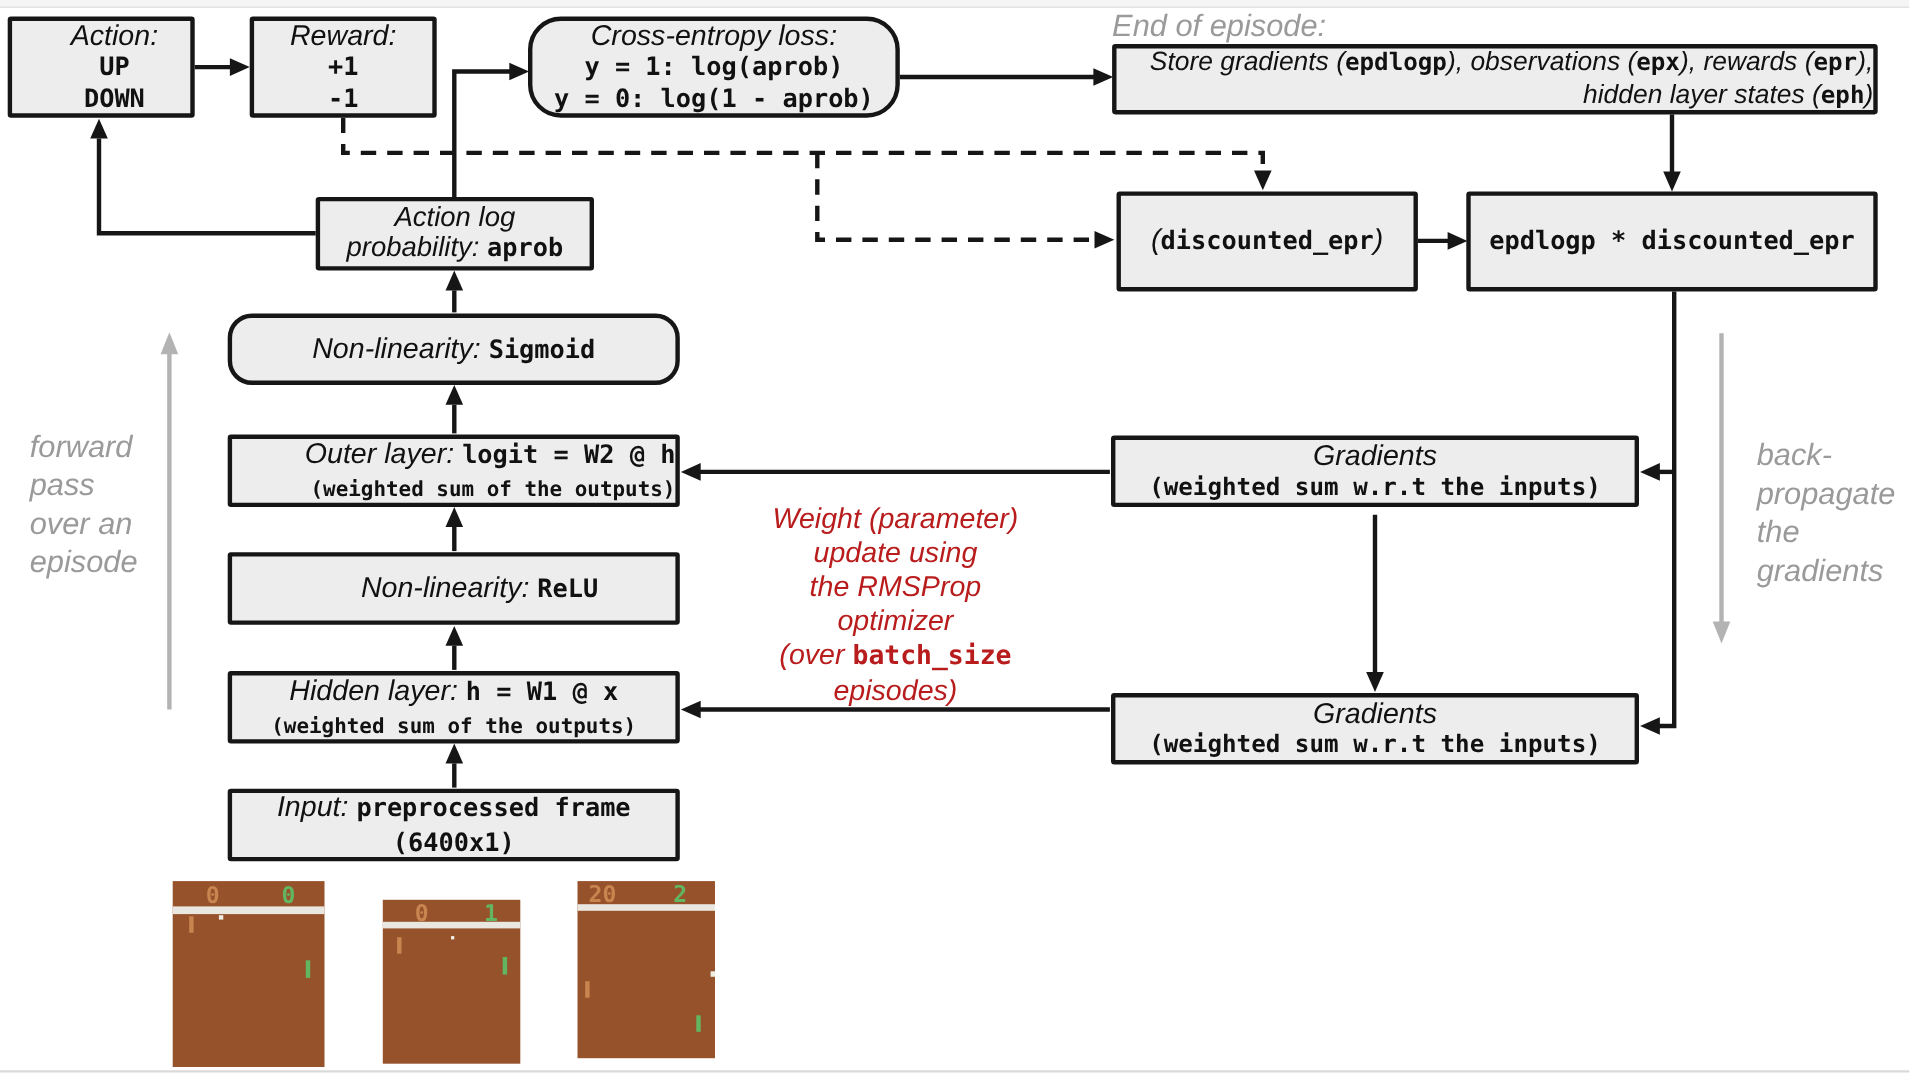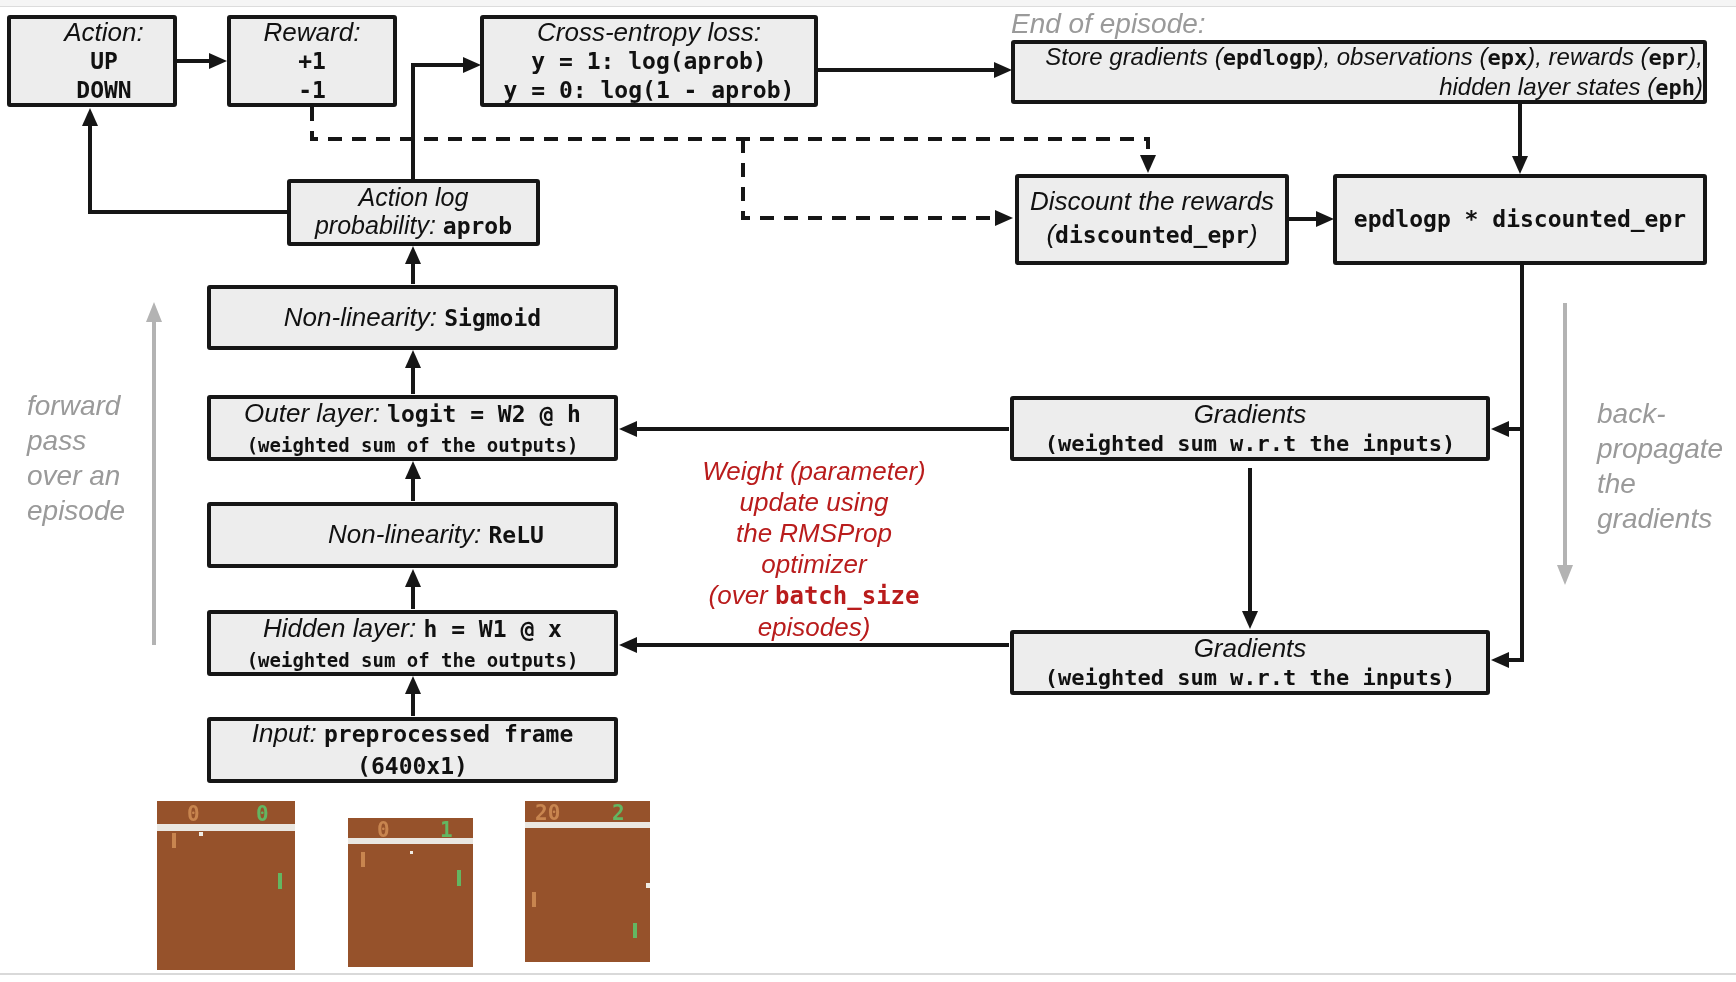--- a/index.html
+++ b/index.html
@@ -121,21 +121,21 @@
     <div class="mono m23">UP</div>
     <div class="mono m23">DOWN</div>
   </div>
 
   <div class="box" style="left:227px;top:15px;width:170px;height:92px;">
     <div class="it l26">Reward:</div>
     <div class="mono m23">+1</div>
     <div class="mono m23">-1</div>
   </div>
 
-  <div class="box" style="left:480px;top:15px;width:338px;height:92px;">
+  <div class="box" style="left:480px;top:15px;width:338px;height:92px;border-radius:30px;">
     <div class="it l26">Cross-entropy loss:</div>
     <div class="mono m23">y = 1: log(aprob)</div>
     <div class="mono m23">y = 0: log(1 - aprob)</div>
   </div>
 
   <div class="box" style="left:1011px;top:40px;width:696px;height:64px;align-items:flex-end;">
     <div class="l25">
       <span class="it">Store gradients (</span><span class="mono m22">epdlogp</span><span class="it">), observations (</span><span class="mono m22">epx</span><span class="it">), rewards (</span><span class="mono m22">epr</span><span class="it">),</span>
     </div>
     <div class="l25">
@@ -144,37 +144,36 @@
   </div>
 
   <div class="box" style="left:287px;top:179px;width:253px;height:67px;">
     <div class="it" style="font-size:25px;line-height:28px;">Action log</div>
     <div style="line-height:28px;">
       <span class="it" style="font-size:25px;">probability: </span><span class="mono" style="font-size:23px;">aprob</span>
     </div>
   </div>
 
   <div class="box" style="left:1015px;top:174px;width:274px;height:91px;">
-    <div class="it" style="font-size:26px;line-height:33px;">Discount the rewards</div>
     <div style="line-height:33px;">
       <span class="it" style="font-size:26px;">(</span><span class="mono" style="font-size:23px;">discounted_epr</span><span class="it" style="font-size:26px;">)</span>
     </div>
   </div>
 
   <div class="box" style="left:1333px;top:174px;width:374px;height:91px;">
     <div class="mono" style="font-size:23px;line-height:33px;">epdlogp * discounted_epr</div>
   </div>
 
-  <div class="box" style="left:207px;top:285px;width:411px;height:65px;">
+  <div class="box" style="left:207px;top:285px;width:411px;height:65px;border-radius:22px;">
     <div>
       <span class="it l26">Non-linearity: </span><span class="mono m23">Sigmoid</span>
     </div>
   </div>
 
-  <div class="box" style="left:207px;top:395px;width:411px;height:66px;">
+  <div class="box" style="left:207px;top:395px;width:411px;height:66px;align-items:flex-end;">
     <div style="line-height:30px;">
       <span class="it l26">Outer layer: </span><span class="mono m23">logit = W2 @ h</span>
     </div>
     <div class="mono m19">(weighted sum of the outputs)</div>
   </div>
 
   <div class="box" style="left:207px;top:502px;width:411px;height:66px;padding-left:47px;">
     <div>
       <span class="it l26">Non-linearity: </span><span class="mono m23">ReLU</span>
     </div>

